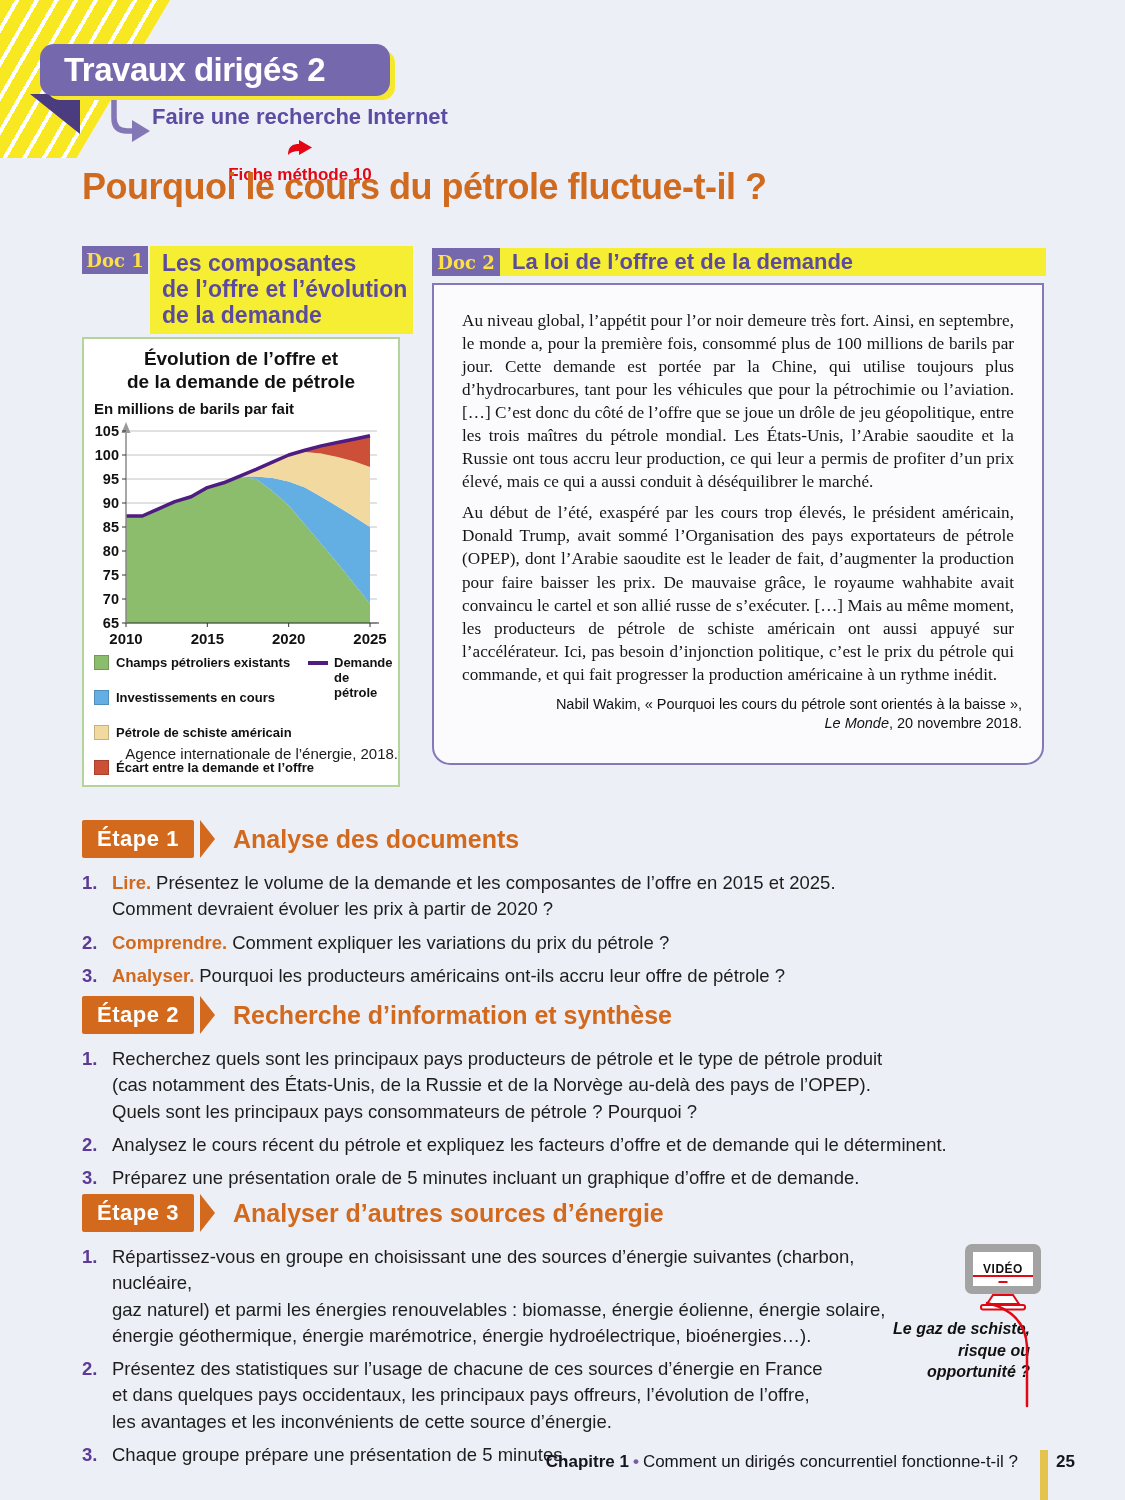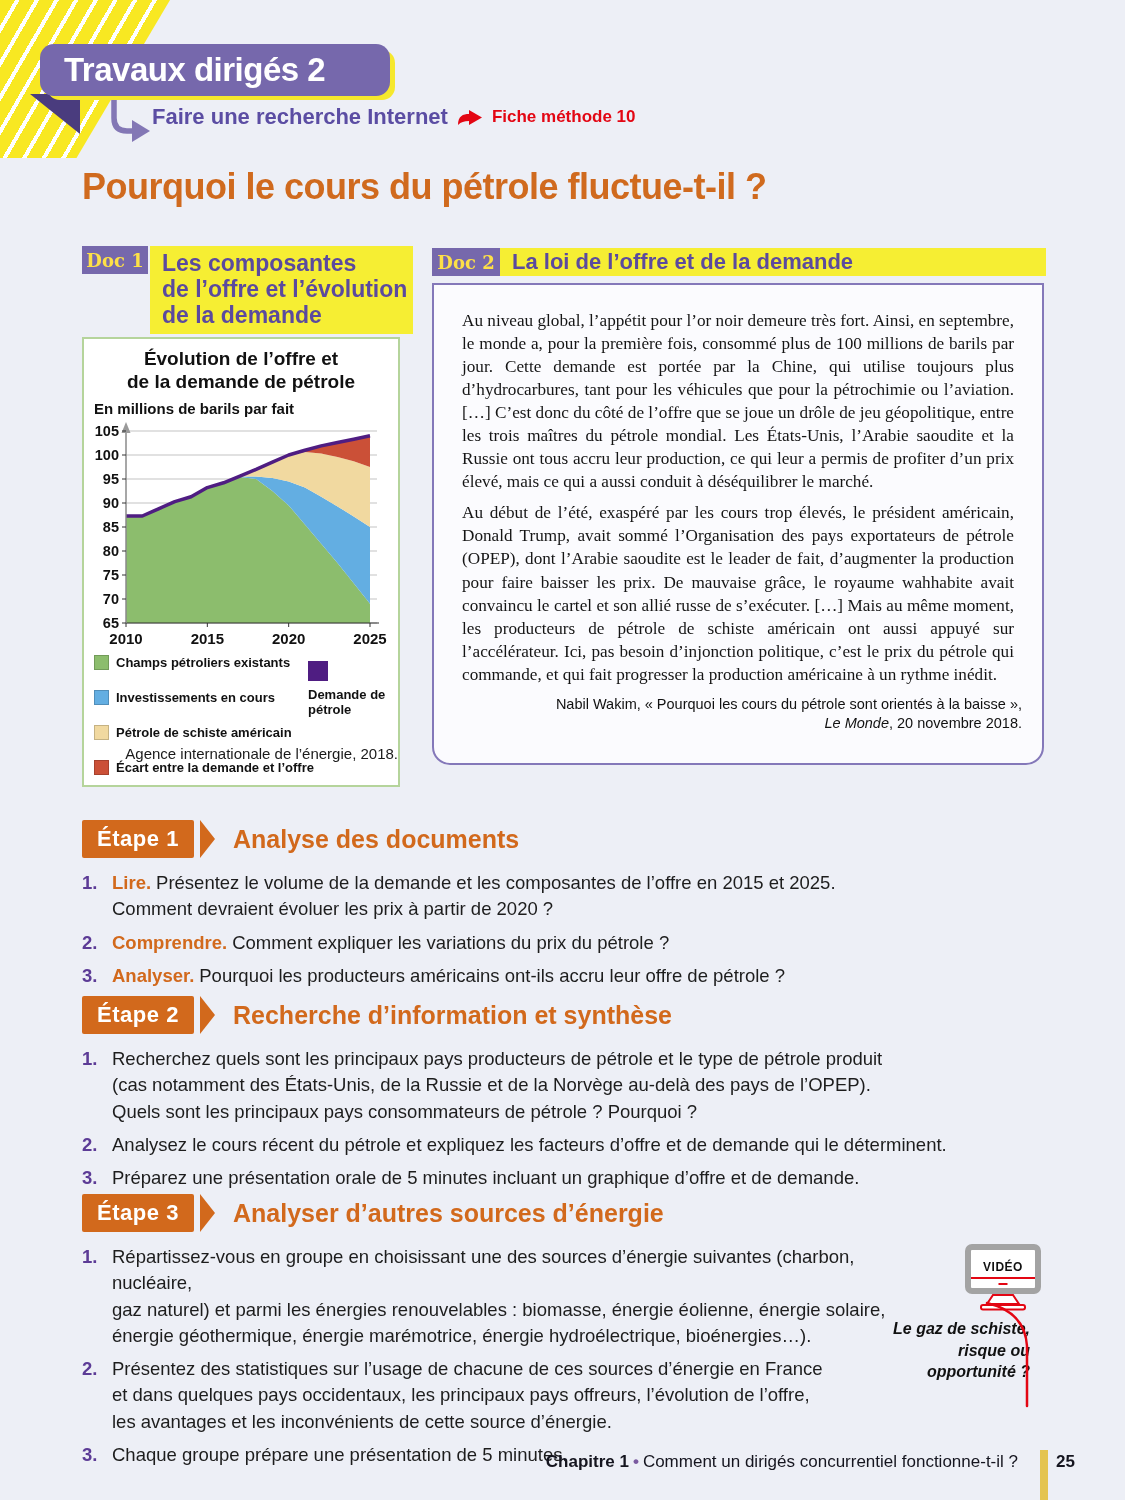--- a/index.html
+++ b/index.html
@@ -9,42 +9,42 @@
   
   .corner-stripes{position:absolute;left:0;top:0;width:170px;height:158px;
     background:repeating-linear-gradient(120deg,#f8e822 0 13px,#ffffff 13px 17px);
     clip-path:polygon(0 0,100% 0,45% 100%,0 100%);z-index:0;}
   .banner-fold{position:absolute;left:30px;top:94px;width:50px;height:40px;background:#4a3c7e;
     clip-path:polygon(0 0,100% 0,100% 100%);z-index:1;}
   .banner{position:absolute;left:40px;top:44px;width:350px;height:52px;background:#7668ac;
     border-radius:14px;box-shadow:6px 5px 0 -1px #f6e82d;z-index:2;
     color:#fff;font-size:33px;font-weight:bold;line-height:52px;padding-left:24px;box-sizing:border-box;letter-spacing:-0.5px;}
   .return-arrow{position:absolute;left:106px;top:96px;z-index:1;}
-  .subtitle{position:absolute;left:152px;top:104px;display:flex;align-items:center;gap:9px;}
+  .subtitle{position:absolute;left:152px;top:104px;display:flex;align-items:center;gap:9px;flex-direction:column;}
   .subtitle-text{font-size:22px;font-weight:bold;color:#5b4da3;}
   .method-text{font-size:17px;font-weight:bold;color:#e30613;}
   .page-title{position:absolute;left:82px;top:166px;margin:0;font-size:36px;font-weight:bold;color:#d06a1e;letter-spacing:-0.5px;}
 
   
   .badge{background:#7668ac;color:#fde047;font-family:"DejaVu Serif","Liberation Serif",serif;
     font-weight:bold;font-size:18px;display:flex;align-items:center;justify-content:center;}
   .doc1-badge{position:absolute;left:82px;top:246px;width:66px;height:28px;z-index:2;}
   .doc1-title{position:absolute;left:150px;top:246px;width:263px;background:#f6ee33;
     padding:4px 0 6px 12px;box-sizing:border-box;font-size:23px;line-height:26px;font-weight:bold;color:#5b4a9e;}
 
   
   .chart-box{position:absolute;left:82px;top:337px;width:318px;background:#fff;
     border:2px solid #b5d49b;box-sizing:border-box;padding:8px 8px 10px;}
   .chart-title{text-align:center;font-size:19px;line-height:23px;font-weight:bold;color:#111;}
   .chart-unit{font-size:15px;font-weight:bold;color:#111;margin:7px 0 2px 2px;}
   .chart-legend{margin-top:4px;display:flex;gap:8px;padding-left:2px;}
   .legend-col{display:flex;flex-direction:column;gap:20px;flex:0 0 auto;width:206px;}
   .leg-item{display:flex;align-items:center;gap:7px;font-size:13px;font-weight:600;color:#111;white-space:nowrap;}
   .swatch{width:15px;height:15px;flex:0 0 15px;box-shadow:inset 0 0 0 1px rgba(0,0,0,.18);}
-  .legend-line{display:flex;gap:6px;width:86px;font-size:13px;font-weight:600;color:#111;flex-direction:column;}
+  .legend-line{display:flex;gap:6px;width:86px;font-size:13px;font-weight:600;color:#111;}
   .legend-dash{width:20px;height:4px;margin-top:6px;flex:0 0 20px;}
   .chart-source{position:absolute;left:82px;top:745px;width:316px;text-align:right;font-size:15px;color:#1a1a1a;}
 
   
   .doc2-headbar{position:absolute;left:432px;top:248px;width:614px;height:28px;background:#f6ee33;}
   .doc2-badge{position:absolute;left:0;top:0;width:68px;height:28px;}
   .doc2-title{margin-left:80px;line-height:28px;font-size:22px;font-weight:bold;color:#5b4a9e;}
   .doc2-box{position:absolute;left:432px;top:283px;width:612px;height:482px;background:#fbfbfe;
     border:2px solid #8478b9;border-radius:0 0 18px 18px;box-sizing:border-box;padding:16px 20px;overflow:hidden;}
   .doc2-p{margin:8px;font-family:"Liberation Serif","DejaVu Serif",serif;font-size:17.2px;line-height:1.34;
@@ -64,21 +64,21 @@
   .q-list{margin-top:12px;display:flex;flex-direction:column;gap:7px;}
   .q-row{display:flex;}
   .q-num{flex:0 0 30px;font-size:18.5px;font-weight:bold;color:#5c3b96;line-height:1.42;}
   .q-text{margin:0;font-size:18.5px;line-height:1.42;color:#1d1d1d;}
   .q-text .q-body{white-space:pre-line;}
   .q-lead{color:#d2691c;font-weight:bold;margin-right:5px;}
   .q-lead:empty{display:none;margin:0;}
 
   
   .monitor{position:absolute;left:965px;top:1244px;width:76px;}
-  .monitor-screen{position:relative;width:76px;height:50px;border:6px solid #a3a3a3;border-radius:7px;background:#fff;box-sizing:border-box;}
+  .monitor-screen{position:relative;width:76px;height:50px;border:8px solid #a3a3a3;border-radius:7px;background:#fff;box-sizing:border-box;}
   .monitor-screen::after{content:'';position:absolute;left:0;right:0;bottom:9px;border-top:2.5px solid #e30613;}
   .monitor-screen::before{content:'';position:absolute;bottom:3px;left:50%;transform:translateX(-50%);width:9px;height:2.5px;background:#e30613;}
   .monitor-label{position:absolute;left:0;right:0;top:10px;text-align:center;font-size:12px;font-weight:bold;color:#111;letter-spacing:0.5px;}
   .monitor-stand{display:block;margin:0 auto;}
   .video-caption{position:absolute;left:885px;top:1318px;width:145px;text-align:right;
     font-size:16px;font-style:italic;font-weight:600;color:#111;line-height:1.35;}
   .video-curve{position:absolute;left:985px;top:1300px;}
 
   
   .footer{position:absolute;left:490px;top:1452px;width:528px;text-align:right;font-size:17px;color:#15151f;}

